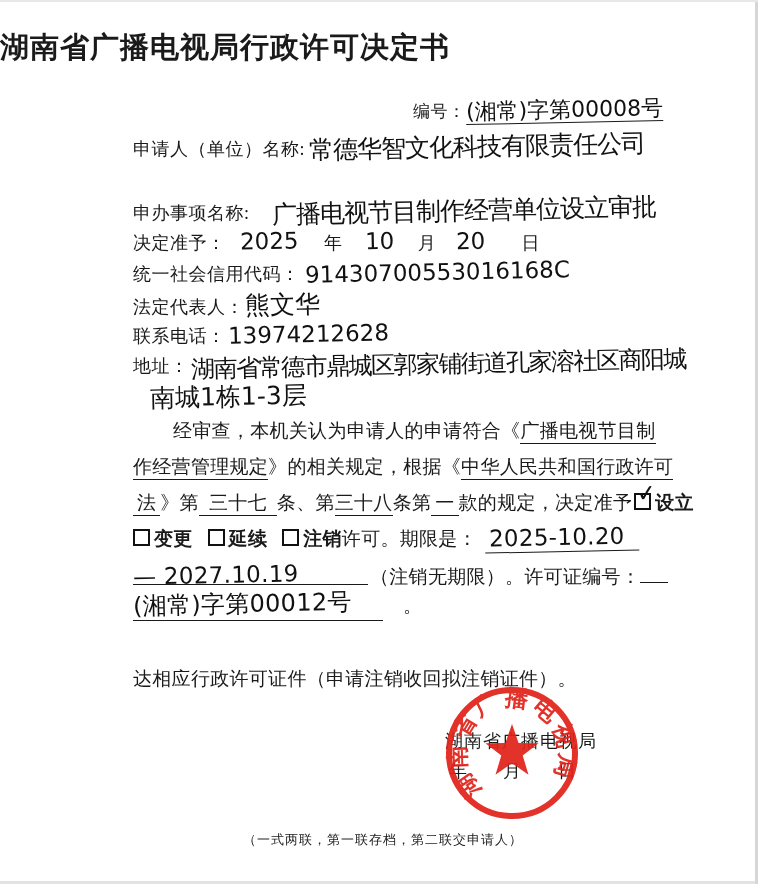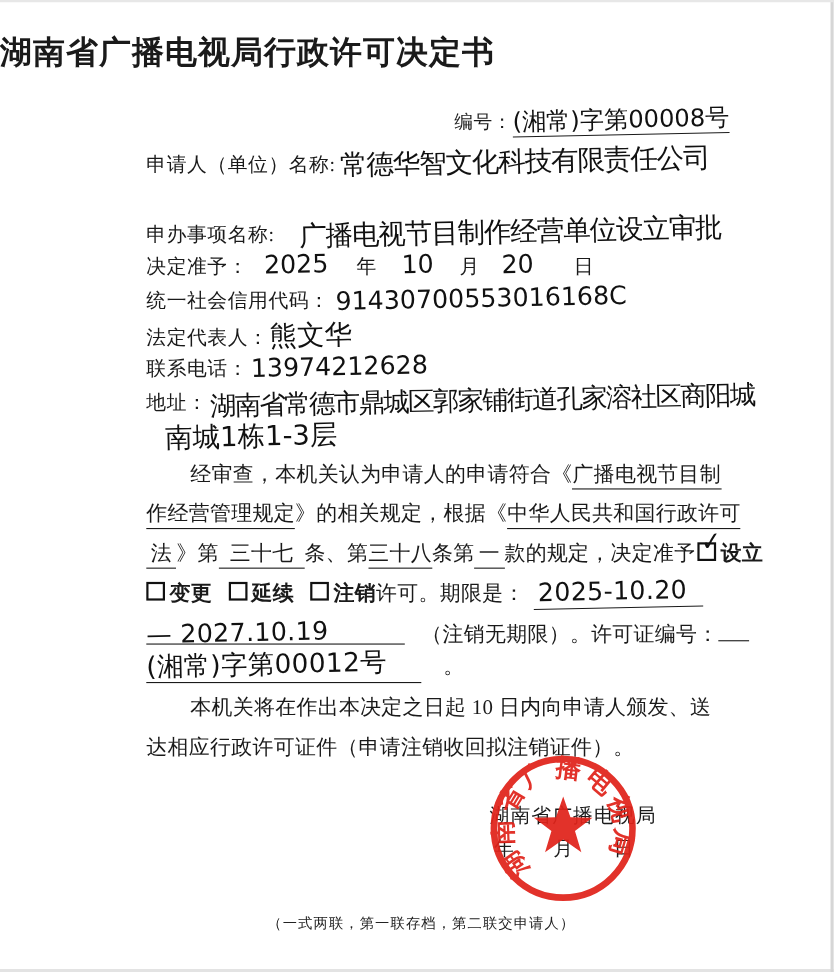--- a/index.html
+++ b/index.html
@@ -94,27 +94,26 @@
   <div class="abs para" style="top:454px;left:133px;">
     <span class="u">作经营管理规定</span><span>》的相关规定，根据《</span><span class="u">中华人民共和国行政许可</span>
   </div>
   <div class="abs para" style="top:490px;left:133px;">
     <span class="u pad-s">法</span><span>》第</span><span class="u pad-u">三十七</span><span>条、第</span><span class="u">三十八</span><span>条第</span><span class="u pad-s">一</span><span>款的规定，决定准予</span><span class="cbox"><span class="tick hand">✓</span></span><span class="opt">设立</span>
   </div>
   <div class="abs para" style="top:526px;left:133px;">
     <span class="cbox" style="margin-left:0;"></span><span class="opt gap">变更</span><span class="cbox"></span><span class="opt gap">延续</span><span class="cbox"></span><span class="opt">注销</span><span>许可。期限是：</span><span class="hand h23 u" style="margin-left:8px;padding:0 14px 2px 4px;">2025-10.20</span>
   </div>
   <div class="abs para" style="top:562px;left:133px;">
-    <span class="uline w235"><span class="hand h23">— 2027.10.19</span></span><span style="margin-left:15px;">（注销无期限）。许可证编号：</span><span class="uline w28"></span>
+    <span class="uline w235"><span class="hand h23">— 2027.10.19</span></span><span style="margin-left:2px;">（注销无期限）。许可证编号：</span><span class="uline w28"></span>
   </div>
   <div class="abs para" style="top:592px;left:133px;">
     <span class="uline w250" style="height:28px;"><span class="hand" style="font-size:24px;">(湘常)字第00012号</span></span><span style="margin-left:20px;">。</span>
   </div>
 
-  <div class="abs para" style="top:630px;left:133px;padding-left:40px;">本机关将在作出本决定之日起 10 日内向申请人颁发、送</div>
   <div class="abs para" style="top:666px;left:133px;">达相应行政许可证件（申请注销收回拟注销证件）。</div>
 
   <div class="abs authority" style="top:729px;left:445px;">湖南省广播电视局</div>
   <div class="abs dateunit" style="top:759px;left:449px;">年</div>
   <div class="abs dateunit" style="top:759px;left:503px;">月</div>
   <div class="abs dateunit" style="top:759px;left:558px;">日</div>
 
   <svg class="abs seal" style="top:684px;left:443px;" width="138" height="138" viewBox="0 0 138 138">
     <circle cx="69" cy="69" r="63" fill="none" stroke-width="6" stroke="#e0231a"></circle>
     <path id="sealArc" d="M 42.0,107.5 A 47,47 0 1 1 96.0,107.5" fill="none"></path>

